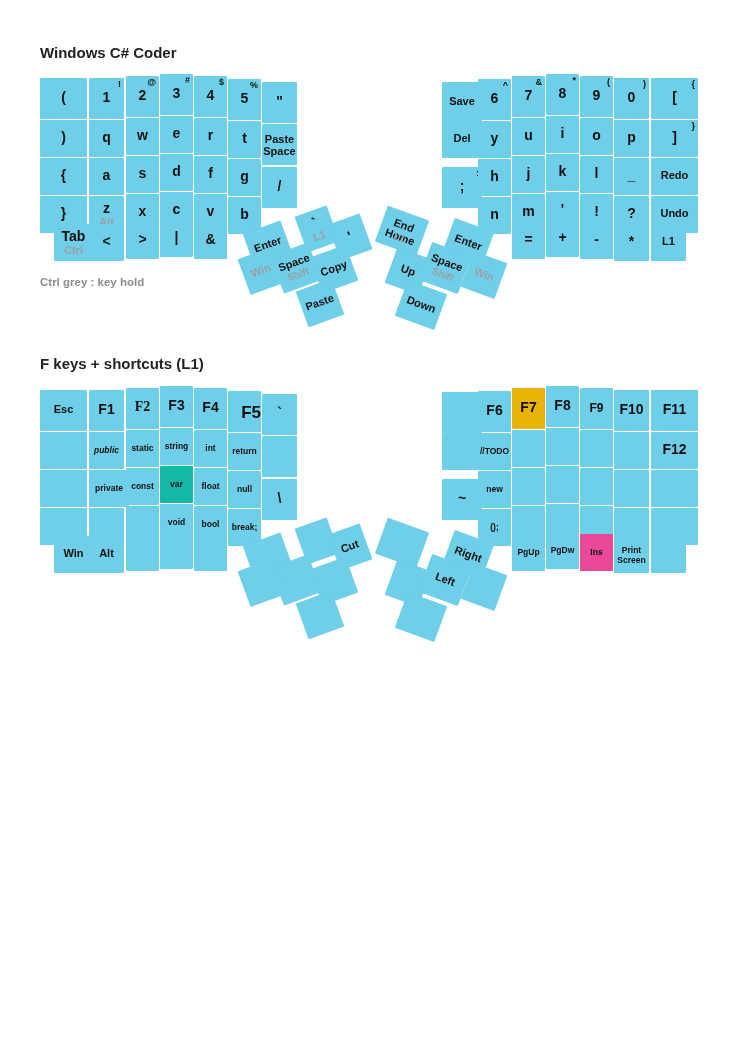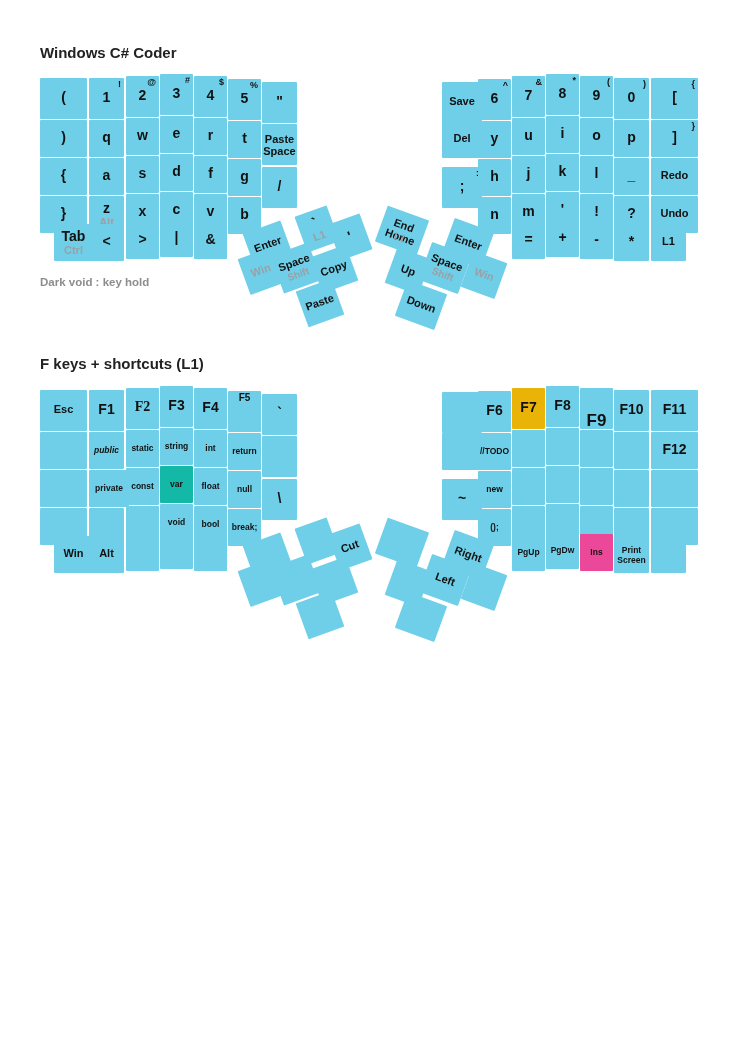--- a/index.html
+++ b/index.html
@@ -35,21 +35,21 @@
   .centered{
     left:0;right:0;text-align:center;
   }
 </style>
 </head>
 <body>
 
 <div class="layer">
 
   <div class="title" style="left:40px;top:44px;">Windows C# Coder</div>
-  <div class="note" style="left:40px;top:276px;">Dark void : key hold</div>
+  <div class="note" style="left:40px;top:276px;">Ctrl grey : key hold</div>
   <div class="title" style="left:40px;top:355px;">F keys + shortcuts (L1)</div>
 
   <div id="keys-root">
       <div class="key" style="left: 40px; top: 78px; width: 47px; height: 41px; background: rgb(111, 207, 232);">
         <span class="main centered" style="font-size: 14px; top: 12.38px;">(</span>
       </div>
       <div class="key" style="left: 89px; top: 78px; width: 35px; height: 41px; background: rgb(111, 207, 232);">
         <span class="tr">!</span>
         <span class="main centered" style="font-size: 14px; top: 12.38px;">1</span>
       </div>
@@ -307,21 +307,21 @@
       <div class="key" style="left: 126px; top: 388px; width: 33px; height: 41px; background: rgb(111, 207, 232);">
         <span class="main centered" style="font-size: 14px; top: 12.38px; font-family: Liberation Serif, serif;">F2</span>
       </div>
       <div class="key" style="left: 160px; top: 386px; width: 33px; height: 41px; background: rgb(111, 207, 232);">
         <span class="main centered" style="font-size: 14px; top: 12.38px;">F3</span>
       </div>
       <div class="key" style="left: 194px; top: 388px; width: 33px; height: 41px; background: rgb(111, 207, 232);">
         <span class="main centered" style="font-size: 14px; top: 12.38px;">F4</span>
       </div>
       <div class="key" style="left: 228px; top: 391px; width: 33px; height: 41px; background: rgb(111, 207, 232);">
-        <span class="main centered" style="font-size: 10px; top: 2px;">F5</span>
+        <span class="main centered" style="font-size: 17px; top: 13px; text-align: right;">F5</span>
       </div>
       <div class="key" style="left: 262px; top: 394px; width: 35px; height: 41px; background: rgb(111, 207, 232);">
         <span class="main centered" style="font-size: 14px; top: 12.38px;">`</span>
       </div>
       <div class="key" style="left: 40px; top: 432px; width: 47px; height: 37px; background: rgb(111, 207, 232);"></div>
       <div class="key" style="left: 89px; top: 432px; width: 35px; height: 37px; background: rgb(111, 207, 232); font-style: italic;">
         <span class="main centered" style="font-size: 8.5px; top: 13.57px;">public</span>
       </div>
       <div class="key" style="left: 126px; top: 430px; width: 33px; height: 37px; background: rgb(111, 207, 232);">
         <span class="main centered" style="font-size: 8.5px; top: 13.57px;">static</span>
@@ -399,21 +399,21 @@
       <div class="key" style="left: 478px; top: 391px; width: 33px; height: 41px; background: rgb(111, 207, 232);">
         <span class="main centered" style="font-size: 14px; top: 12.38px;">F6</span>
       </div>
       <div class="key" style="left: 512px; top: 388px; width: 33px; height: 41px; background: #eab308;">
         <span class="main centered" style="font-size: 14px; top: 12.38px;">F7</span>
       </div>
       <div class="key" style="left: 546px; top: 386px; width: 33px; height: 41px; background: rgb(111, 207, 232);">
         <span class="main centered" style="font-size: 14px; top: 12.38px;">F8</span>
       </div>
       <div class="key" style="left: 580px; top: 388px; width: 33px; height: 41px; background: rgb(111, 207, 232);">
-        <span class="main centered" style="font-size: 17px; top: 24px;">F9</span>
+        <span class="main centered" style="font-size: 12px; top: 14px;">F9</span>
       </div>
       <div class="key" style="left: 614px; top: 390px; width: 35px; height: 41px; background: rgb(111, 207, 232);">
         <span class="main centered" style="font-size: 14px; top: 12.38px;">F10</span>
       </div>
       <div class="key" style="left: 651px; top: 390px; width: 47px; height: 41px; background: rgb(111, 207, 232);">
         <span class="main centered" style="font-size: 14px; top: 12.38px;">F11</span>
       </div>
       <div class="key" style="left: 442px; top: 433px; width: 40px; height: 37px; background: rgb(111, 207, 232);"></div>
       <div class="key" style="left: 478px; top: 433px; width: 33px; height: 37px; background: rgb(111, 207, 232);">
         <span class="main centered" style="font-size: 8.5px; top: 13.57px;">//TODO</span>

